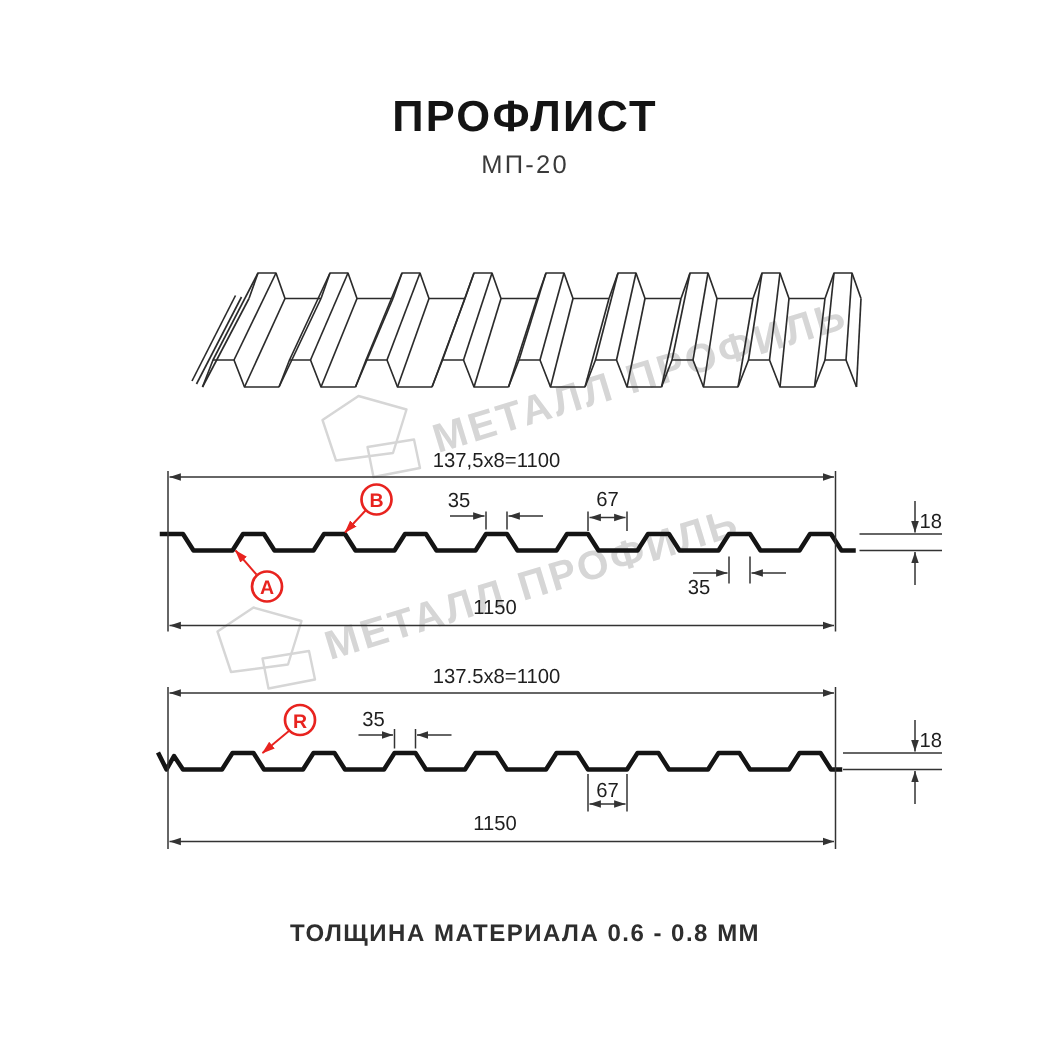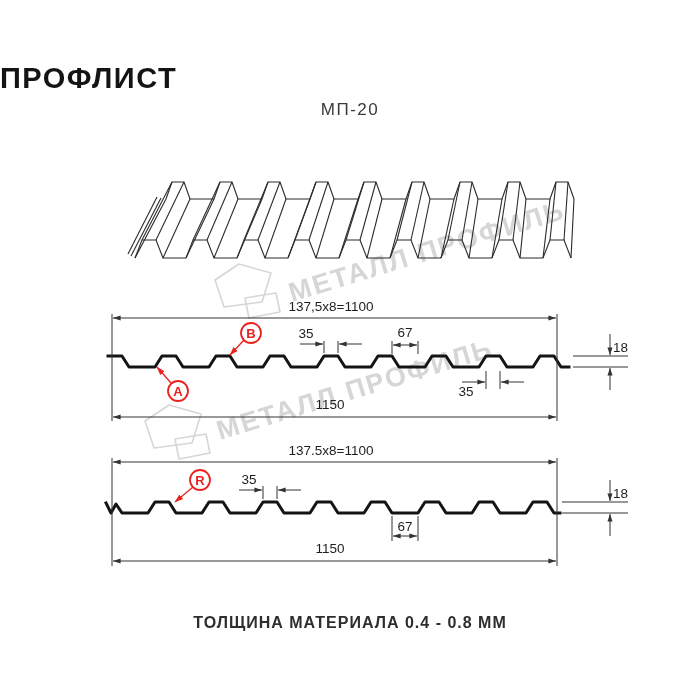--- a/index.html
+++ b/index.html
@@ -1,18 +1,18 @@
 <!DOCTYPE html>
 <html><head>
 <meta charset="utf-8">
 <style>
   html,body{margin:0;padding:0;}
   body{width:700px;height:700px;position:relative;background:#ffffff;overflow:hidden;
        font-family:"Liberation Sans",sans-serif;}
-  .title{position:absolute;top:62px;left:0;width:700px;text-align:left;
+  .title{position:absolute;top:62px;left:0;width:700px;text-align:center;
          font-size:29px;font-weight:800;letter-spacing:1.5px;color:#141414;}
   .subtitle{position:absolute;top:100px;left:0;width:700px;text-align:center;
          font-size:17px;font-weight:400;letter-spacing:1.5px;color:#3a3a3a;}
   .note{position:absolute;top:614px;left:0;width:700px;text-align:center;
          font-size:16px;font-weight:600;letter-spacing:1px;color:#2e2e2e;}
   svg{position:absolute;top:0;left:0;}
   .wm text{font-family:"Liberation Sans",sans-serif;font-size:27px;font-weight:bold;
            fill:#d6d6d6;letter-spacing:2px;}
   .wm path{stroke:#d6d6d6;stroke-width:1.6;fill:none;stroke-linejoin:round;}
   #view3d path{stroke:#2b2b2b;stroke-width:1.1;fill:none;stroke-linejoin:round;}
@@ -162,13 +162,13 @@
     <text class="dt" x="249" y="484">35</text>
     <text class="dt dts" x="613" y="498">18</text>
     <text class="dt" x="405" y="531">67</text>
     <text class="dt" x="330" y="553">1150</text>
     <line class="leader" x1="193" y1="487" x2="175" y2="502"></line>
     <circle class="mk" cx="200" cy="480" r="10"></circle>
     <text class="mkt" x="200" y="485">R</text>
   </g>
 </svg>
 
-<div class="note">ТОЛЩИНА МАТЕРИАЛА 0.4 - 0.8 ММ</div>
+<div class="note">ТОЛЩИНА МАТЕРИАЛА 0.6 - 0.8 ММ</div>
 
 </body></html>

